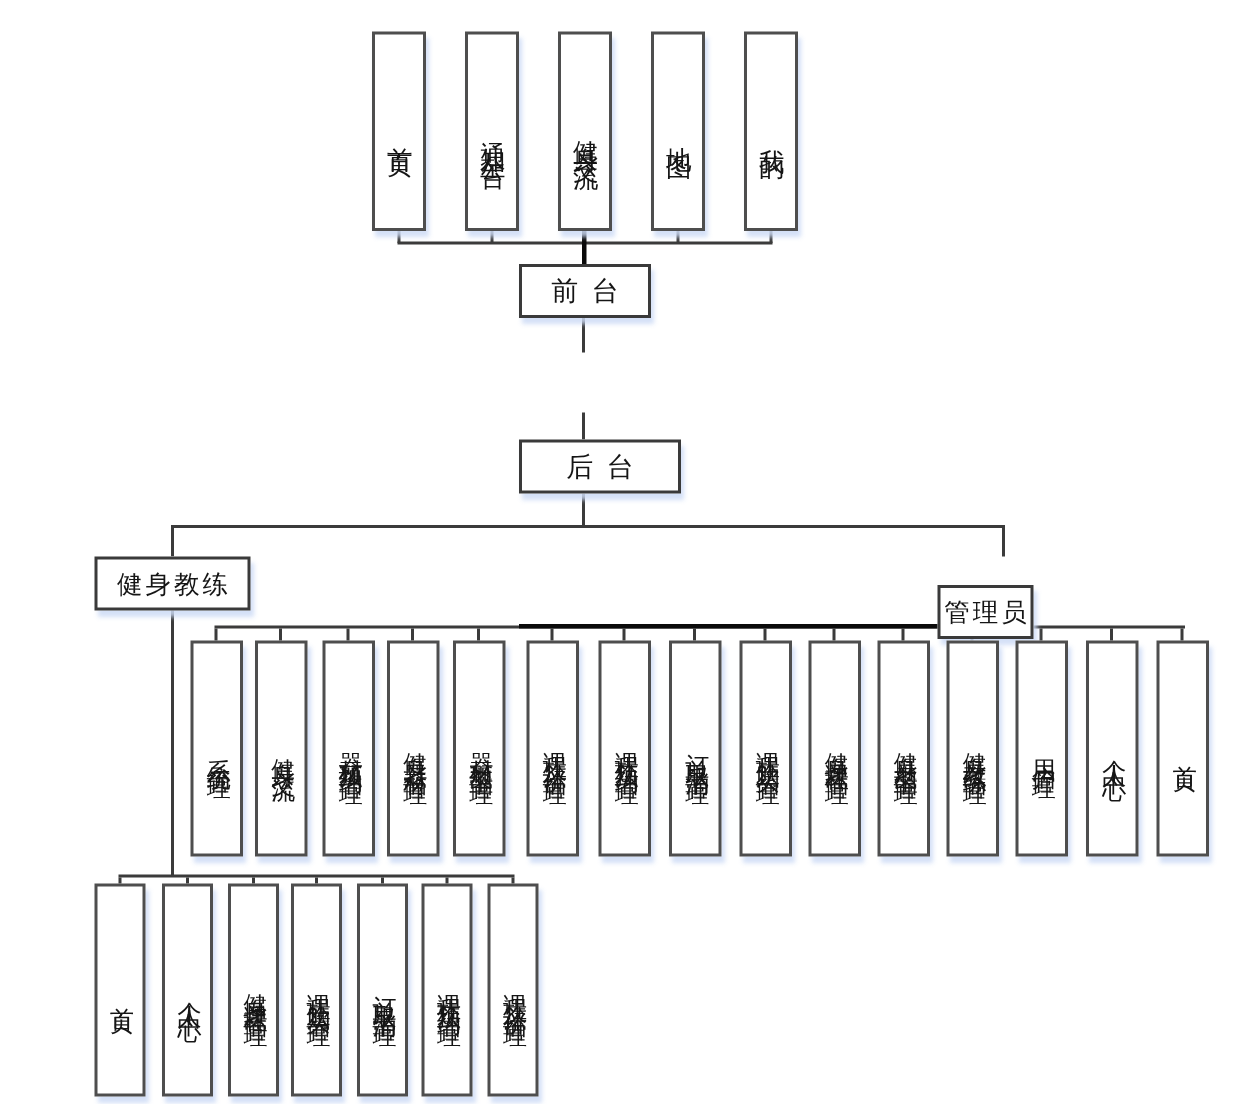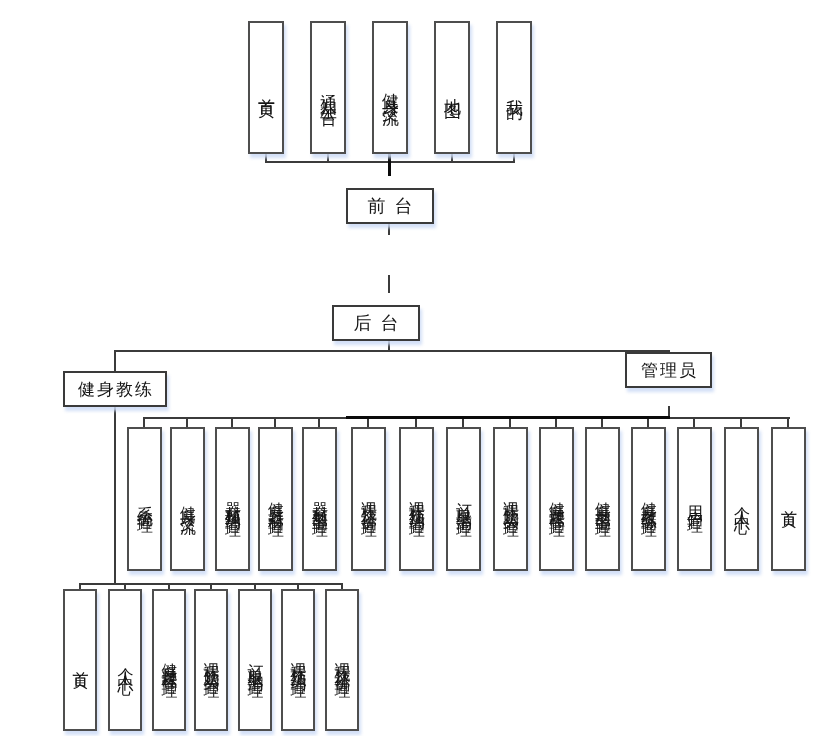--- a/index.html
+++ b/index.html
@@ -12,21 +12,21 @@
     display:flex;align-items:center;justify-content:center;
     box-shadow:2px 4px 3px rgba(205,218,246,.85);
   }
   .spine{border-color:#3a3a3a;}
   .vbox .vt{
     writing-mode:vertical-rl;text-orientation:upright;
     font-size:16px;line-height:1.05;letter-spacing:4px;padding-top:4px;
   }
   .top .vt{font-size:17px;letter-spacing:5px;}
   .root-box{font-size:20px;letter-spacing:2.5px;}
-  .portal{font-size:18px;letter-spacing:9px;padding-left:9px;margin-top:12px;}
+  .portal{font-size:18px;letter-spacing:9px;padding-left:9px;}
   .role{font-size:17px;letter-spacing:2px;padding-left:2px;}
   .hline,.vline{position:absolute;background:#3b3b3b;}
   .thick{background:#0a0a0a;}
   #watermark{
     position:absolute;left:521px;top:704px;white-space:nowrap;
     font-family:"Liberation Sans","DejaVu Sans",sans-serif;font-size:17px;
   }
   #watermark .brand{color:#bdbdc0;letter-spacing:1px;}
   #watermark .author{color:#d6d6d8;filter:blur(1.2px);letter-spacing:1px;}
 </style>
@@ -89,23 +89,23 @@
       <span class="vt">健身交流</span>
     </div>
   <div class="box vbox top" style="left:434px;top:21px;width:36px;height:133px">
       <span class="vt">地图</span>
     </div>
   <div class="box vbox top" style="left:496px;top:21px;width:36px;height:133px">
       <span class="vt">我的</span>
     </div>
 
   <div class="box spine portal" style="left:346px;top:176px;width:88px;height:36px">前台</div>
-  <div class="box spine portal" style="left:332px;top:293px;width:88px;height:36px">后台</div>
+  <div class="box spine portal" style="left:346px;top:293px;width:108px;height:36px">后台</div>
   <div class="box spine role" style="left:63px;top:371px;width:104px;height:36px">健身教练</div>
-  <div class="box spine role" style="left:625px;top:352px;width:87px;height:36px">管理员</div>
+  <div class="box spine role" style="left:625px;top:390px;width:64px;height:36px">管理员</div>
 
   <div class="box vbox" style="left:127px;top:427px;width:35px;height:144px">
       <span class="vt">系统管理</span>
     </div>
   <div class="box vbox" style="left:170px;top:427px;width:35px;height:144px">
       <span class="vt">健身交流</span>
     </div>
   <div class="box vbox" style="left:215px;top:427px;width:35px;height:144px">
       <span class="vt">器材预约管理</span>
     </div>

